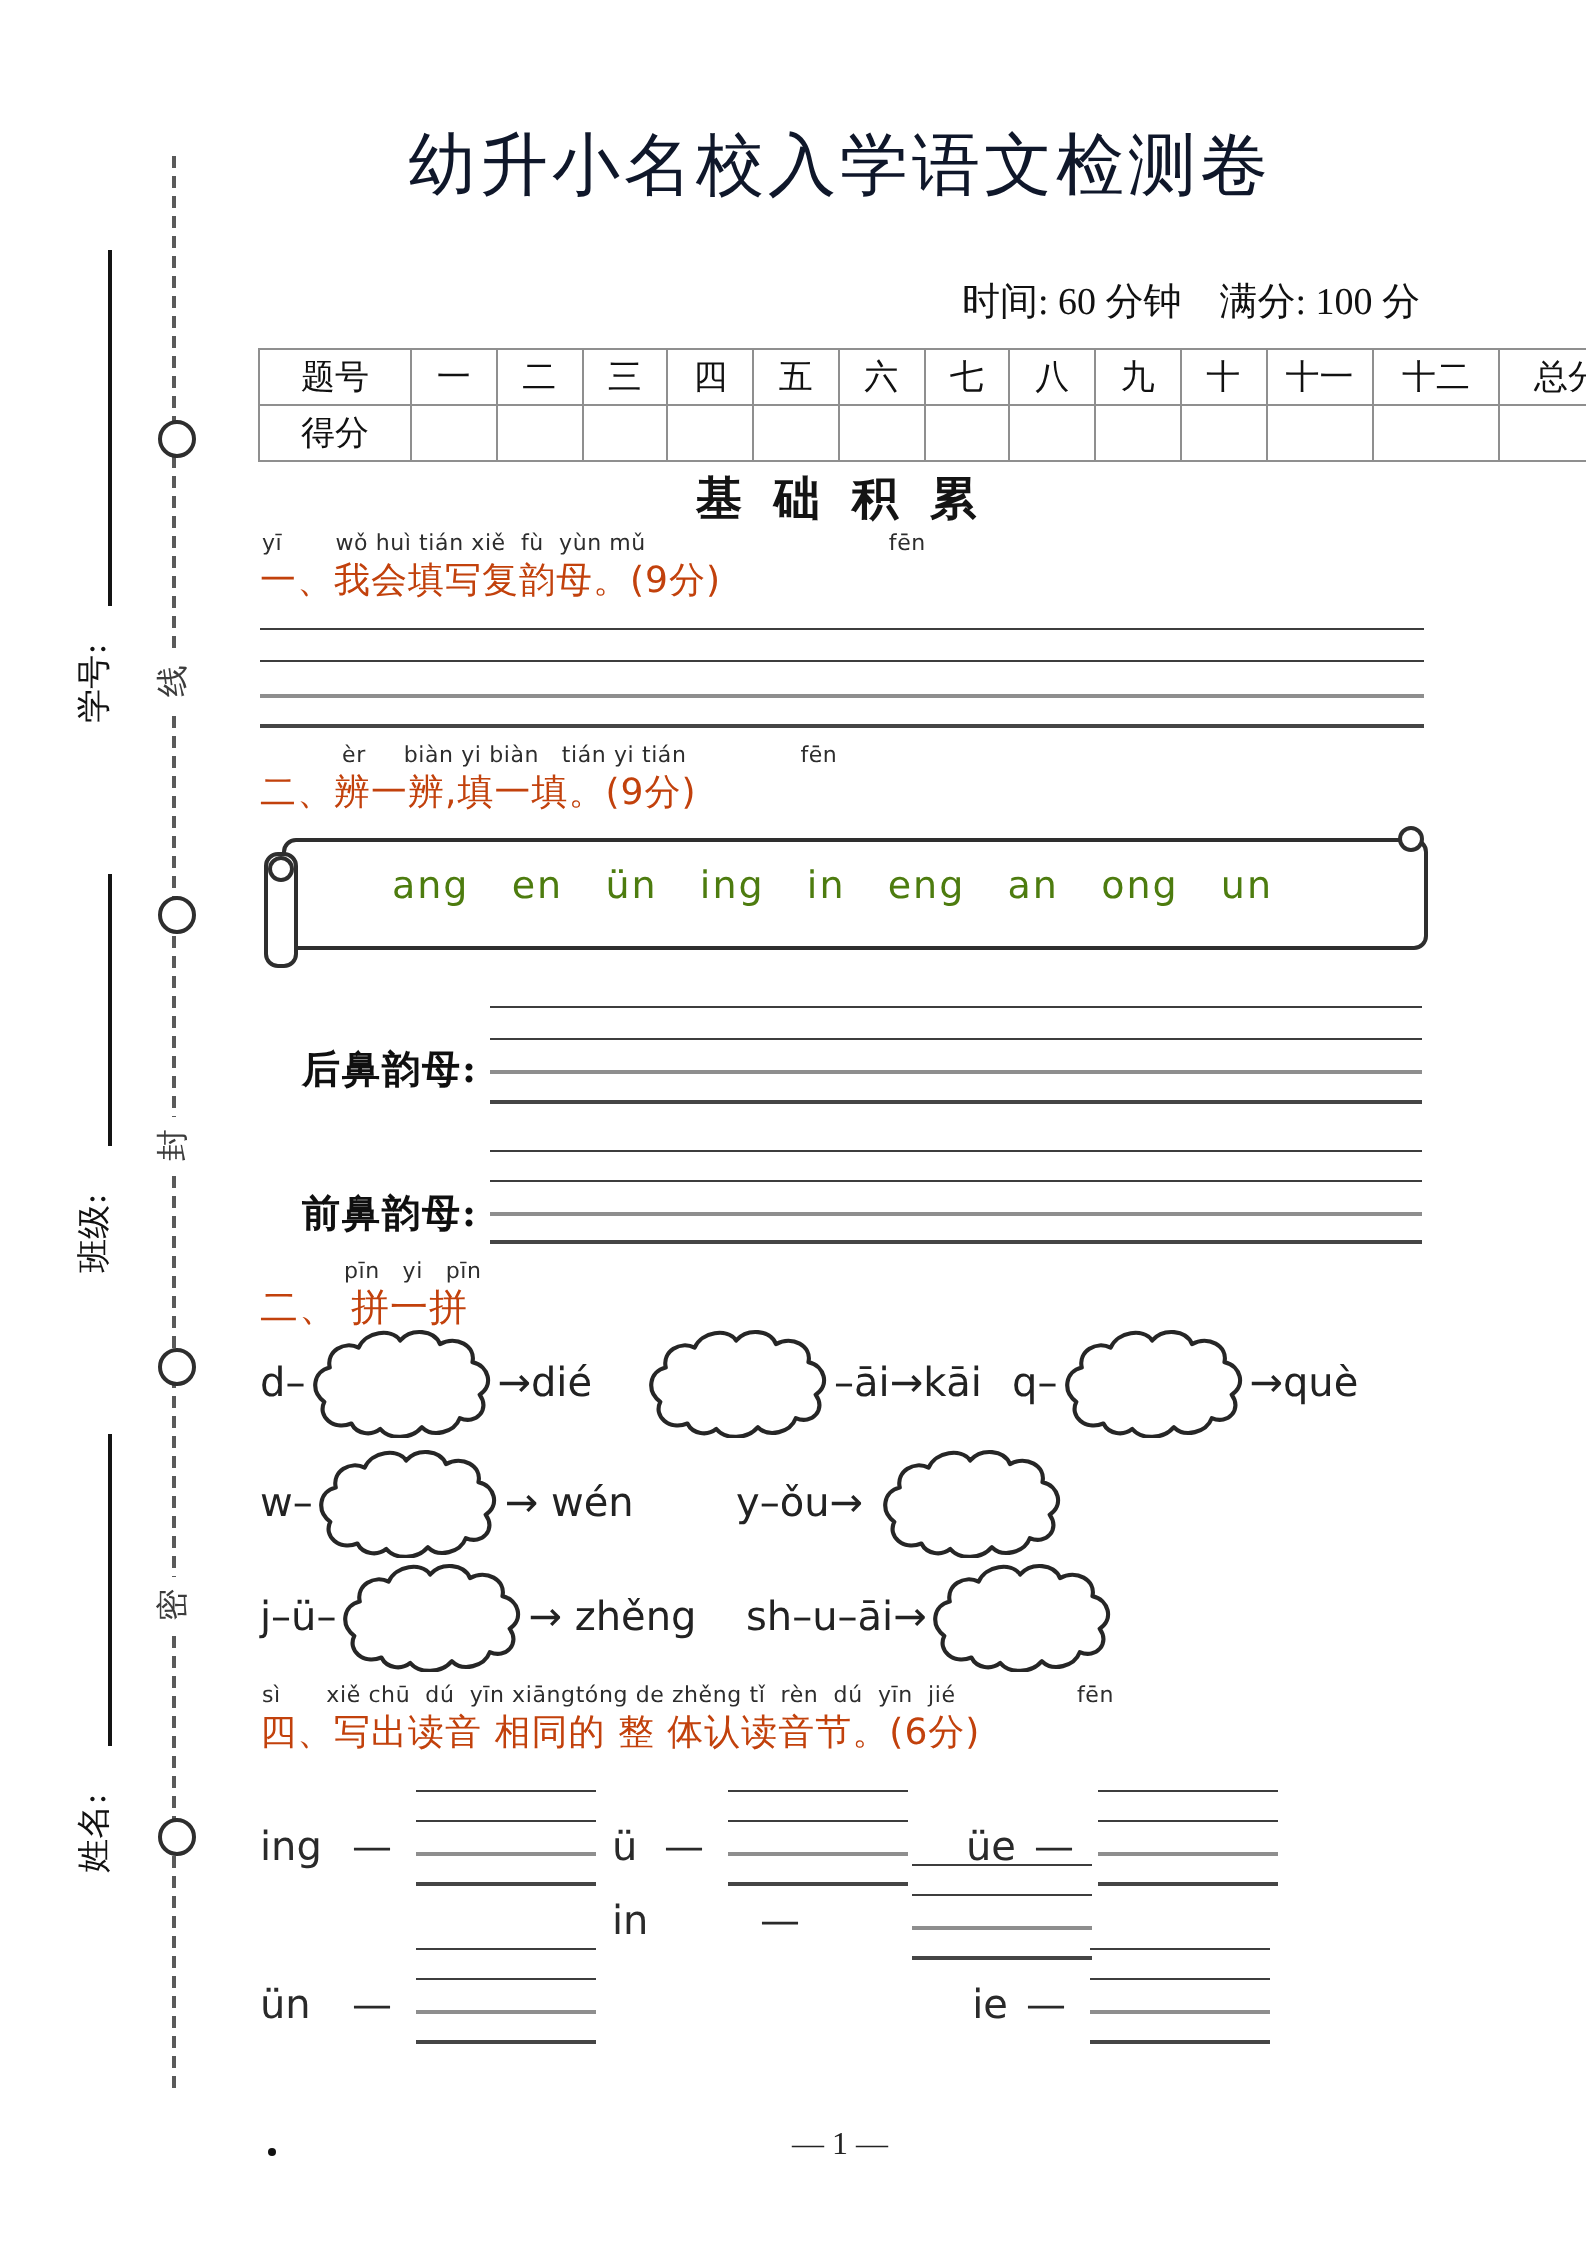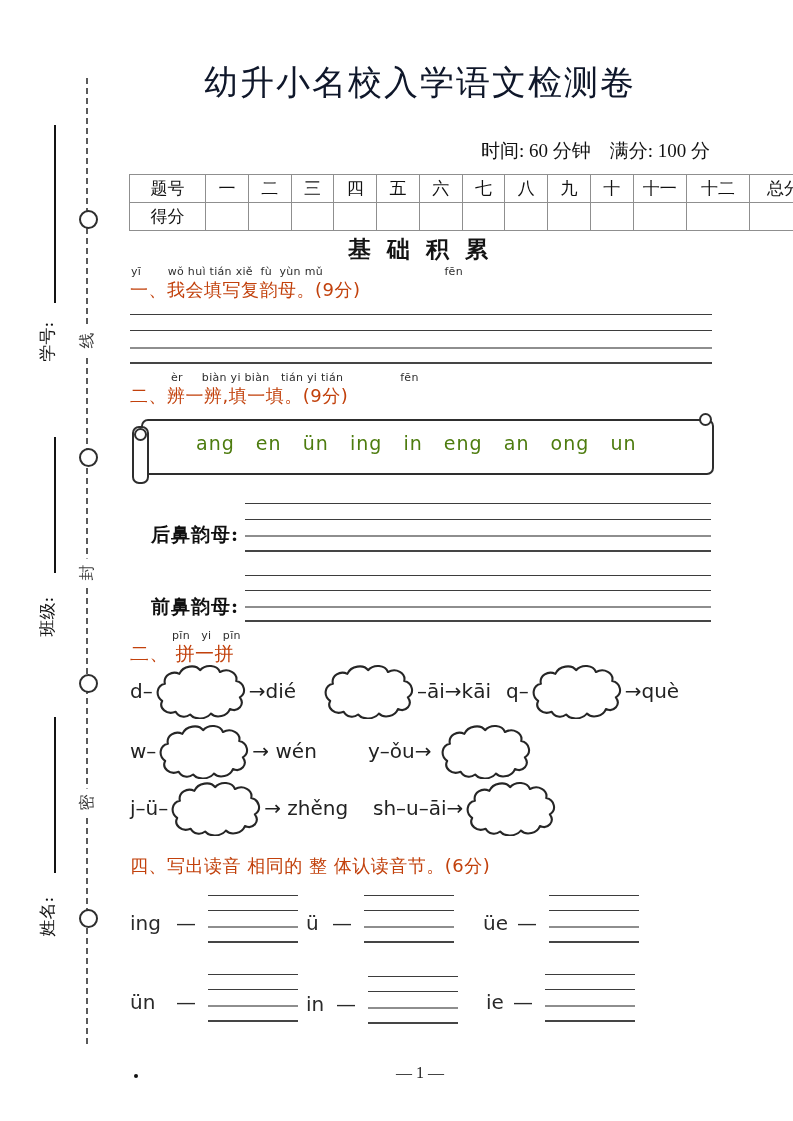--- a/index.html
+++ b/index.html
@@ -240,20 +240,21 @@
     <span class="ctext">→ zhěng</span>
   </div>
   <div class="citem" style="left:373px;top:780px;">
     <span class="ctext">sh–u–āi→</span>
     <svg class="cloud" viewBox="0 0 100 62">
         <use href="#cloudShape"></use>
       </svg>
     <span class="ctext"></span>
   </div>
 
+  <div class="abs pinyin" style="left:131px;top:841px;">sì      xiě chū  dú  yīn xiāngtóng de zhěng tǐ  rèn  dú  yīn  jié                fēn</div>
   <div class="abs qhead" style="left:130px;top:854px;">四、写出读音 相同的 整 体认读音节。(6分)</div>
 
   <div class="sgroup" style="left:130px;top:895px;">
     <span class="slabel">ing</span>
     <span class="sdash">—</span>
     <div class="sgrid">
         <i class="l1"></i>
         <i class="l2"></i>
         <i class="l3"></i>
         <i class="l4"></i>
@@ -283,21 +284,21 @@
   <div class="sgroup" style="left:130px;top:974px;">
     <span class="slabel">ün</span>
     <span class="sdash">—</span>
     <div class="sgrid">
         <i class="l1"></i>
         <i class="l2"></i>
         <i class="l3"></i>
         <i class="l4"></i>
       </div>
   </div>
-  <div class="sgroup" style="left:306px;top:976px;">
+  <div class="sgroup" style="left:306px;top:932px;gap:44px;">
     <span class="slabel" style="min-width:24px;">in</span>
     <span class="sdash">—</span>
     <div class="sgrid">
         <i class="l1"></i>
         <i class="l2"></i>
         <i class="l3"></i>
         <i class="l4"></i>
       </div>
   </div>
   <div class="sgroup" style="left:483px;top:974px;">

